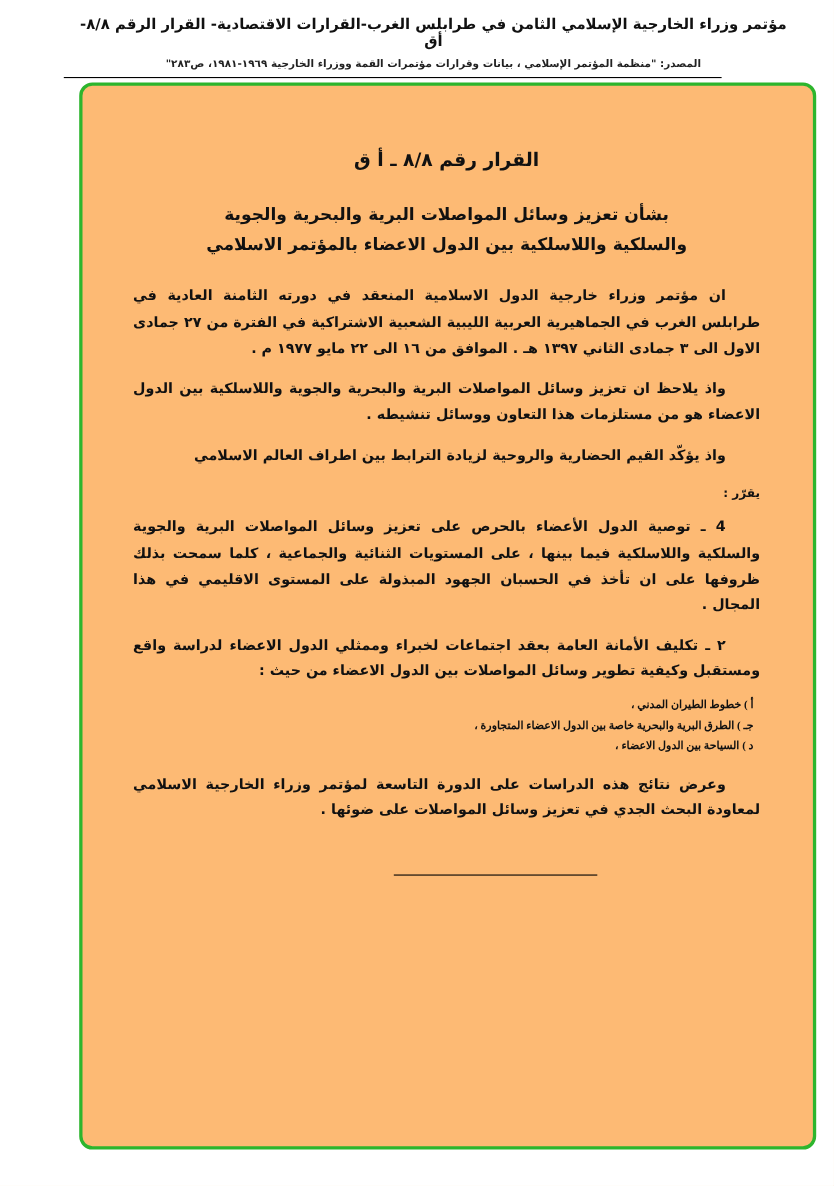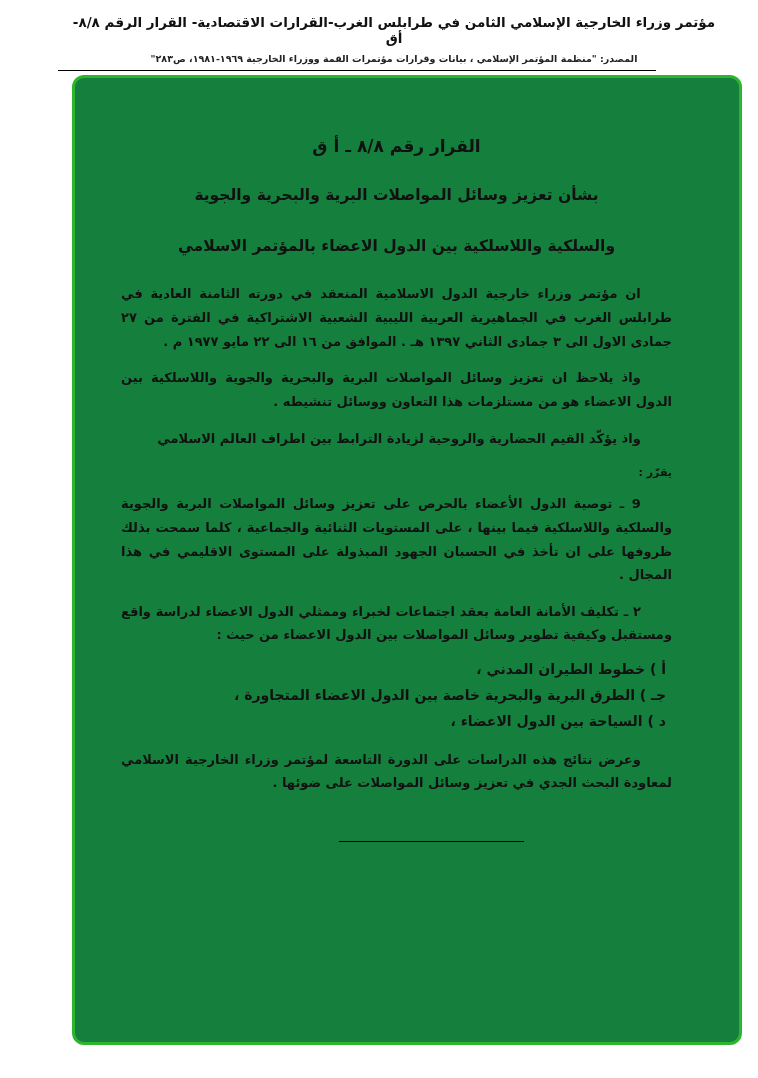--- a/index.html
+++ b/index.html
@@ -43,58 +43,59 @@
   }
   
   .green-frame {
     position: absolute;
     left: 42px;
     top: 75px;
     width: 670px;
     height: 970px;
     border: 3.5px solid #2db52d;
     border-radius: 12px;
-    background: #15803d;
-    padding: 58px 67px 0 46px;
+    background: #fdba74;
+    padding: 58px 48px 0 46px;
   }
   .title {
     text-align: center;
     font-size: 17px;
     font-weight: bold;
     margin-bottom: 26px;
   }
   .subtitle {
     text-align: center;
     font-size: 15.5px;
     font-weight: bold;
     line-height: 1.75;
   }
-  .subtitle.second { margin-bottom: 22px; margin-top: 24px; }
+  .subtitle.second { margin-bottom: 22px; }
   .para {
     font-size: 13px;
     line-height: 1.82;
     text-align: justify;
     text-indent: 2.4em;
     margin-top: 13px;
     font-weight: bold;
   }
   .decree {
     font-size: 11px;
     font-weight: bold;
     margin-top: 16px;
   }
   .sublist {
     margin-top: 10px;
     margin-right: 6px;
   }
   .sublist .sub-item {
-    font-size: 14px;
+    font-size: 10px;
     font-weight: bold;
     line-height: 1.85;
     text-align: right;
+    font-family: Liberation Serif, serif;
   }
   .end-rule {
     width: 185px;
     height: 0;
     border-top: 1.8px solid #000;
     margin-top: 46px;
     margin-right: 148px; 
   }
 </style>
 </head>
@@ -114,21 +115,21 @@
 
     <h2 class="subtitle">بشأن تعزيز وسائل المواصلات البرية والبحرية والجوية</h2>
     <h2 class="subtitle second">والسلكية واللاسلكية بين الدول الاعضاء بالمؤتمر الاسلامي</h2>
 
     <p class="para">ان مؤتمر وزراء خارجية الدول الاسلامية المنعقد في دورته الثامنة العادية في طرابلس الغرب في الجماهيرية العربية الليبية الشعبية الاشتراكية في الفترة من ٢٧ جمادى الاول الى ٣ جمادى الثاني ١٣٩٧ هـ . الموافق من ١٦ الى ٢٢ مايو ١٩٧٧ م .</p>
     <p class="para">واذ يلاحظ ان تعزيز وسائل المواصلات البرية والبحرية والجوية واللاسلكية بين الدول الاعضاء هو من مستلزمات هذا التعاون ووسائل تنشيطه .</p>
     <p class="para">واذ يؤكّد القيم الحضارية والروحية لزيادة الترابط بين اطراف العالم الاسلامي</p>
 
     <p class="decree">يقرّر :</p>
 
-    <p class="para">9 ـ توصية الدول الأعضاء بالحرص على تعزيز وسائل المواصلات البرية والجوية والسلكية واللاسلكية فيما بينها ، على المستويات الثنائية والجماعية ، كلما سمحت بذلك ظروفها على ان تأخذ في الحسبان الجهود المبذولة على المستوى الاقليمي في هذا المجال .</p>
+    <p class="para">4 ـ توصية الدول الأعضاء بالحرص على تعزيز وسائل المواصلات البرية والجوية والسلكية واللاسلكية فيما بينها ، على المستويات الثنائية والجماعية ، كلما سمحت بذلك ظروفها على ان تأخذ في الحسبان الجهود المبذولة على المستوى الاقليمي في هذا المجال .</p>
     <p class="para">٢ ـ تكليف الأمانة العامة بعقد اجتماعات لخبراء وممثلي الدول الاعضاء لدراسة واقع ومستقبل وكيفية تطوير وسائل المواصلات بين الدول الاعضاء من حيث :</p>
 
     <div class="sublist">
       <p class="sub-item">أ ) خطوط الطيران المدني ،</p>
       <p class="sub-item">جـ ) الطرق البرية والبحرية خاصة بين الدول الاعضاء المتجاورة ،</p>
       <p class="sub-item">د ) السياحة بين الدول الاعضاء ،</p>
     </div>
 
     <p class="para">وعرض نتائج هذه الدراسات على الدورة التاسعة لمؤتمر وزراء الخارجية الاسلامي لمعاودة البحث الجدي في تعزيز وسائل المواصلات على ضوئها .</p>
 

